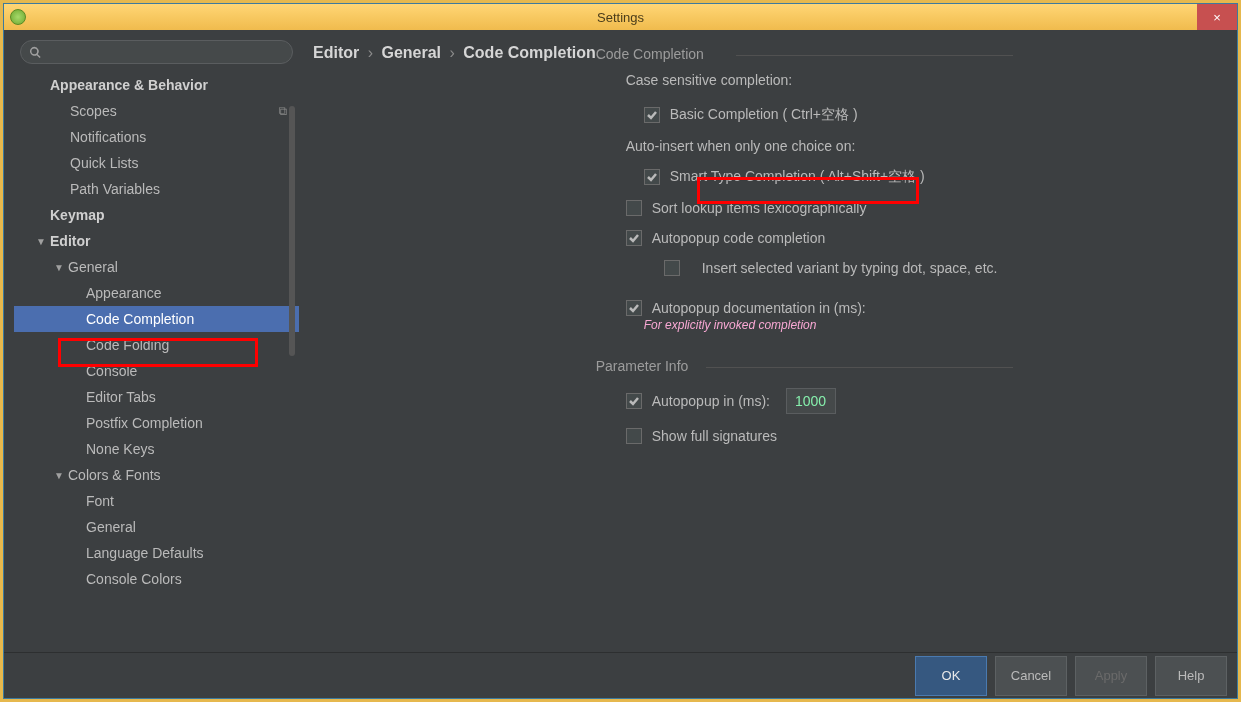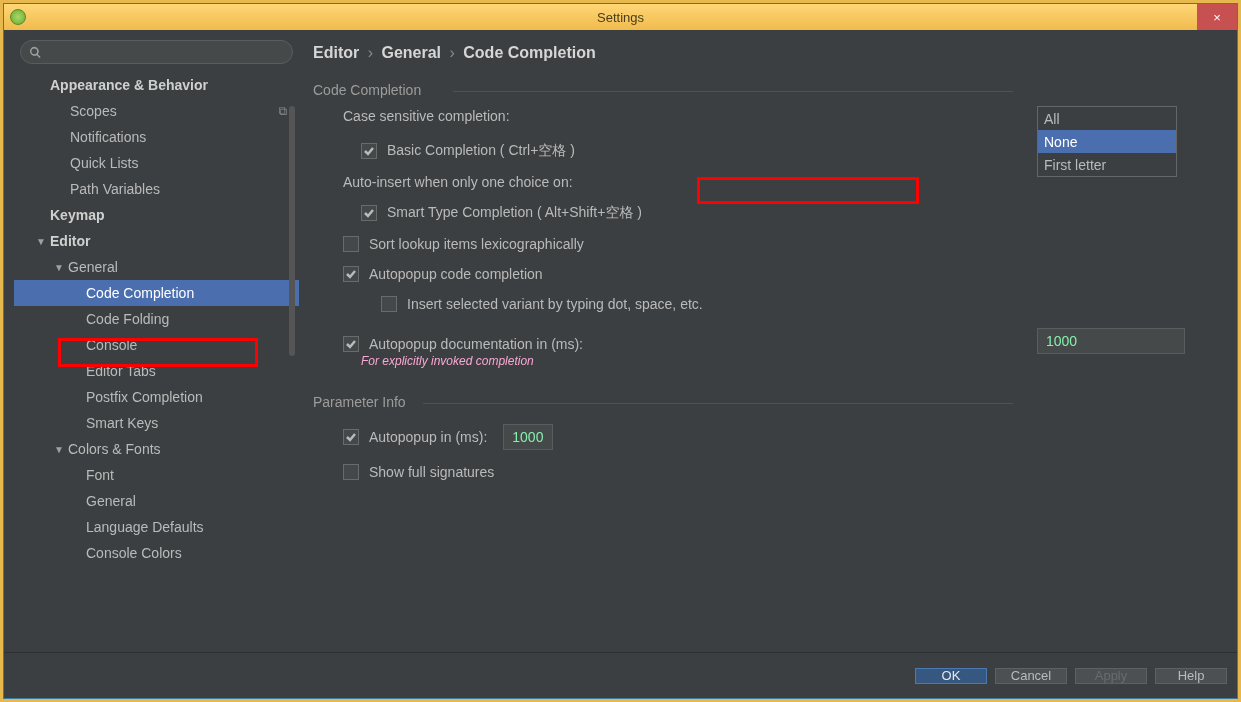--- a/index.html
+++ b/index.html
@@ -14,44 +14,44 @@
   .search-wrap { padding: 0 6px 8px 6px; }
   .search { width: 100%; height: 24px; background: #45494a; border:1px solid #5a5d5f; border-radius: 12px; display:flex; align-items:center; padding:0 8px;}
   .search svg { width:13px; height:13px; fill:#a0a0a0;}
   .tree { flex:1; overflow:auto; color:#bababa; font-size: 14px; position:relative;}
   .tree-row { height: 26px; display:flex; align-items:center; cursor:pointer; white-space:nowrap;}
   .tree-row.cat { font-weight:bold; color:#d0d0d0;}
   .tree-row.sel { background:#4b6eaf; color:#fff;}
   .tree-row .arrow { width:12px; display:inline-block; margin-right:2px; font-size:10px; color:#a0a0a0;}
   .pad0{padding-left:36px;} .pad1{padding-left:56px;} .pad2{padding-left:72px;}
   .arrow-pad0{padding-left:22px;} .arrow-pad1{padding-left:40px;}
-  .right-pane { flex:1; display:flex; flex-direction:column; color:#bababa; padding: 0 14px;}
+  .right-pane { flex:1; display:flex; flex-direction:row; color:#bababa; padding: 0 14px;}
   .breadcrumb { font-size: 16px; font-weight:bold; color:#d6d6d6; padding: 4px 0 14px 0;}
   .breadcrumb .sep{ color:#8a8a8a; padding:0 4px; font-weight:normal;}
   .form { flex:1; overflow:auto; font-size:14px;}
   .section-title { color:#9c9c9c; font-size:14px; padding: 6px 0 10px 0; position:relative;}
   .section-title::after { content:""; position:absolute; left: 140px; right: 200px; top: 15px; border-top:1px solid #515151;}
   .section-title.pi::after{left:110px;}
   .form-row { display:flex; align-items:center; padding: 4px 0 10px 0; }
-  .indent1{padding-left:30px;} .indent2{padding-left:48px;} .indent3{padding-left:68px;}
+  .indent1{padding-left:30px;} .indent2{padding-left:48px;} .indent3{padding-left:68px;gap:12px;}
   .label { color:#bababa; }
   .chk { width:16px; height:16px; border:1px solid #6a6a6a; background:#43494a; margin-right:10px; display:inline-flex; align-items:center; justify-content:center; flex-shrink:0;}
   .chk.checked svg{display:block;} .chk svg{display:none; width:12px; height:12px; stroke:#bababa; stroke-width:2.5; fill:none;}
   .hint { color:#f9a8d4; font-size:12px; font-style:italic; padding-left:48px; margin-top:-6px; padding-bottom:8px;}
   .select { width:140px; height:24px; border:1px solid #4a7ab0; background:#3c3f41; color:#bababa; display:flex; align-items:center; justify-content:space-between; padding:0 4px 0 8px; position:absolute; left:724px;}
   .select-btn { width:18px; height:22px; background:#4c5052; border-left:1px solid #5a5d5f; display:flex; align-items:center; justify-content:center;}
   .select-btn svg{width:8px;height:8px;fill:#bababa;}
   .dropdown { position:absolute; left:724px; top:154px; width:140px; border:1px solid #666; background:#3c3f41; z-index:5;}
   .dropdown-item{ height:23px; display:flex; align-items:center; padding:0 6px; color:#bababa; font-size:14px; cursor:pointer;}
   .dropdown-item.sel{ background:#4b6eaf; color:#fff;}
   .red-box{ position:absolute; border:3px solid #ff0000; pointer-events:none; z-index:6;}
   .text-input { width:148px; height:26px; background:#45494a; border:1px solid #5a5d5f; color:#86efac; padding:0 8px; position:absolute; left:724px; display:flex; align-items:center;}
   .text-input.small{width:50px; position:static; margin-left:16px;}
   .footer { height:46px; display:flex; align-items:center; justify-content:flex-end; gap:8px; padding:0 10px; border-top:1px solid #2d2f30;}
-  .btn { min-width:72px; height:16px; background:#4c5052; border:1px solid #5d6163; color:#bababa; font-size:13px; display:flex; align-items:center; justify-content:center; cursor:pointer; padding:0 14px;}
+  .btn { min-width:72px; height:40px; background:#4c5052; border:1px solid #5d6163; color:#bababa; font-size:13px; display:flex; align-items:center; justify-content:center; cursor:pointer; padding:0 14px;}
   .btn.primary{ background:#365880; border-color:#4a7ab0; color:#e8e8e8;}
   .btn.disabled{ color:#6a6a6a;}
   .select-row{position:relative; height:30px;}
   .input-row{position:relative; height:32px; display:flex; align-items:center;}
   .tree-scroll-indicator{ position:absolute; right:4px; top:34px; width:6px; height:250px; background:#555; border-radius:3px;}
 </style>
 </head>
 <body>
 
 <div class="window">
@@ -91,37 +91,40 @@
             <span>Keymap</span>
           </div>
           <div class="tree-row cat arrow-pad0">
             <span class="arrow">▼</span>
             <span>Editor</span>
           </div>
           <div class="tree-row arrow-pad1">
             <span class="arrow">▼</span>
             <span>General</span>
           </div>
+          <div class="tree-row pad2">
+            <span>Appearance</span>
+          </div>
           <div class="tree-row sel pad2">
             <span>Code Completion</span>
           </div>
           <div class="tree-row pad2">
             <span>Code Folding</span>
           </div>
           <div class="tree-row pad2">
             <span>Console</span>
           </div>
           <div class="tree-row pad2">
             <span>Editor Tabs</span>
           </div>
           <div class="tree-row pad2">
             <span>Postfix Completion</span>
           </div>
           <div class="tree-row pad2">
-            <span>Smart Keys</span>
+            <span>None Keys</span>
           </div>
           <div class="tree-row arrow-pad1">
             <span class="arrow">▼</span>
             <span>Colors &amp; Fonts</span>
           </div>
           <div class="tree-row pad2">
             <span>Font</span>
           </div>
           <div class="tree-row pad2">
             <span>General</span>

